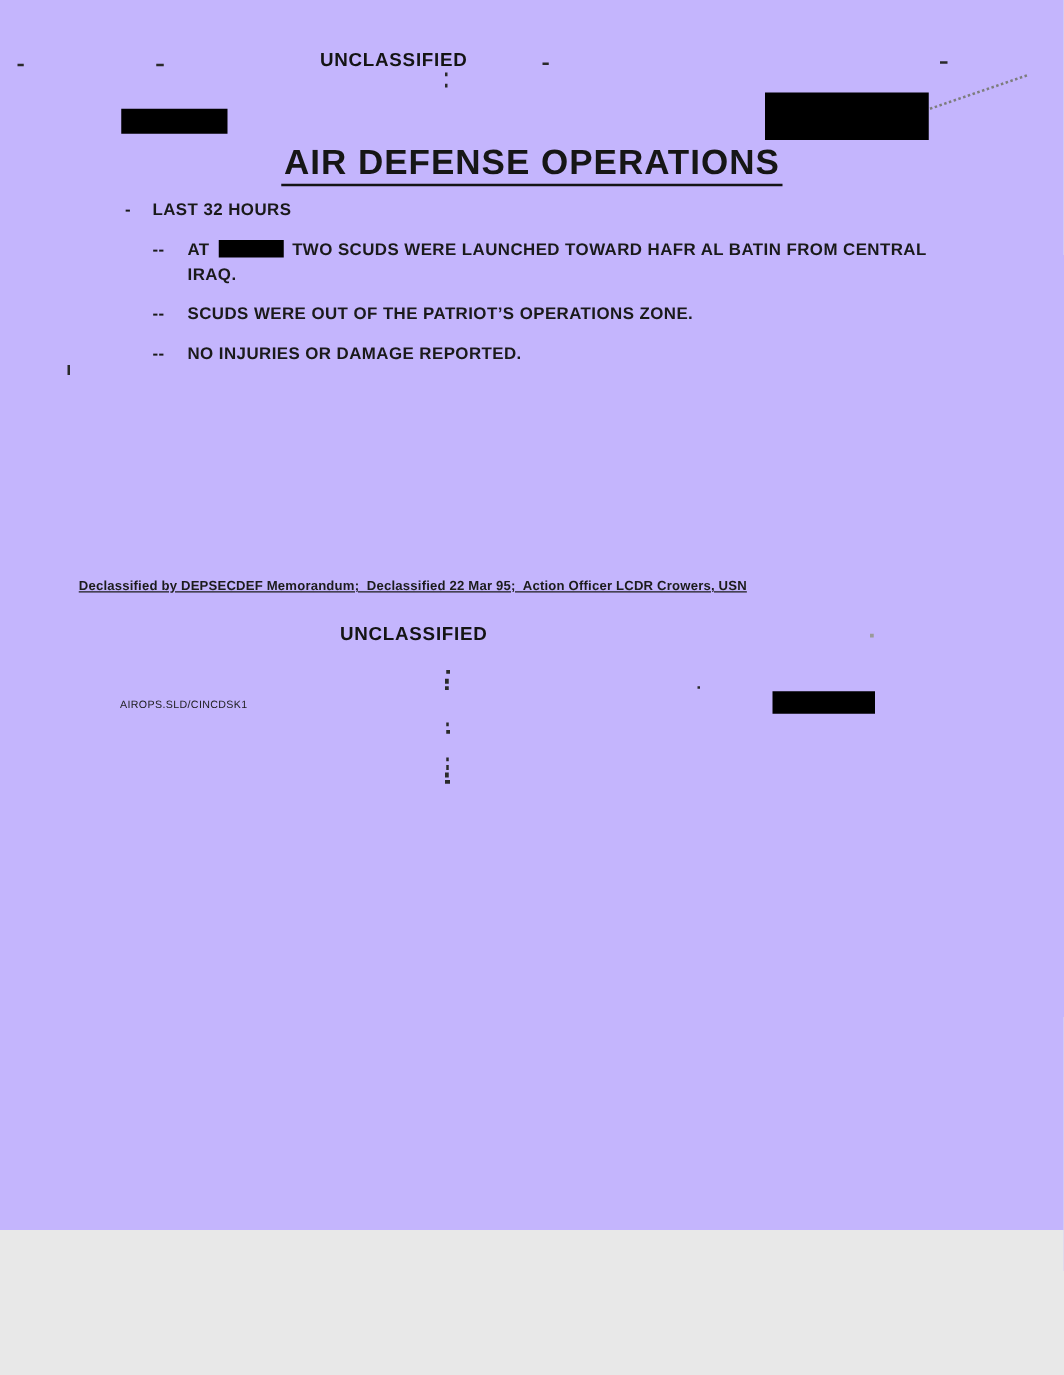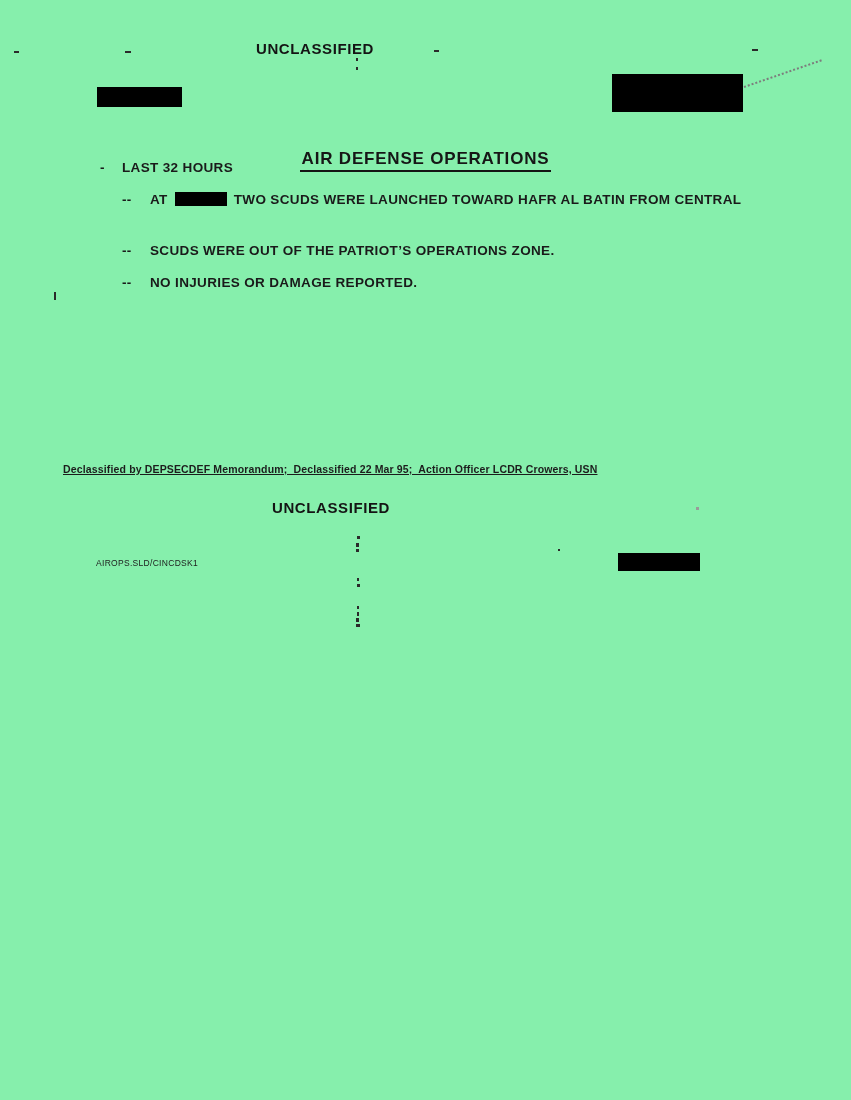--- a/index.html
+++ b/index.html
@@ -1,41 +1,40 @@
 <!DOCTYPE html>
 <html><head>
 <meta charset="utf-8">
 <style>
   * { margin: 0; padding: 0; box-sizing: border-box; }
   html, body { background: #e8e8e8; }
   .page {
     position: relative;
     width: 851px;
-    height: 1100px;
+    height: 984px;
     margin: 0 auto;
-    background: #86efac;
+    background: #c4b5fd;
     font-family: "Liberation Sans", sans-serif;
     color: #161616;
     overflow: hidden;
   }
   .abs { position: absolute; }
   .classification {
     font-size: 15px;
     font-weight: bold;
     letter-spacing: 0.6px;
     color: #141414;
   }
   .doc-title {
-    font-size: 17px;
+    font-size: 28px;
     font-weight: bold;
     letter-spacing: 0.8px;
     border-bottom: 2.5px solid #141414;
     padding: 0 2px 1px 2px;
     display: inline-block;
-    margin-top: 35px;
   }
   .title-wrap { left: 0; top: 114px; width: 851px; text-align: center; }
   .body-text {
     font-size: 13.5px;
     font-weight: bold;
     letter-spacing: 0.35px;
     line-height: 20px;
     color: #1a1a1a;
   }
   .marker { font-weight: bold; }
@@ -97,20 +96,21 @@
   <div class="abs title-wrap">
     <span class="doc-title">AIR DEFENSE OPERATIONS</span>
   </div>
 
   <div class="abs body-text marker" style="left:100px; top:158px;">-</div>
   <div class="abs body-text" style="left:122px; top:158px;">LAST 32 HOURS</div>
 
   <div class="abs body-text marker" style="left:122px; top:190px;">--</div>
   <div class="abs body-text" style="left:150px; top:190px; width:615px;">
     <span>AT</span><span class="redaction-inline"></span><span>TWO SCUDS WERE LAUNCHED TOWARD HAFR AL BATIN FROM CENTRAL</span>
+    <div>IRAQ.</div>
   </div>
 
   <div class="abs body-text marker" style="left:122px; top:241px;">--</div>
   <div class="abs body-text" style="left:150px; top:241px; width:615px;">SCUDS WERE OUT OF THE PATRIOT’S OPERATIONS ZONE.</div>
 
   <div class="abs body-text marker" style="left:122px; top:273px;">--</div>
   <div class="abs body-text" style="left:150px; top:273px; width:615px;">NO INJURIES OR DAMAGE REPORTED.</div>
 
   <div class="speck" style="left:54px; top:292px; width:2px; height:8px;"></div>
 

